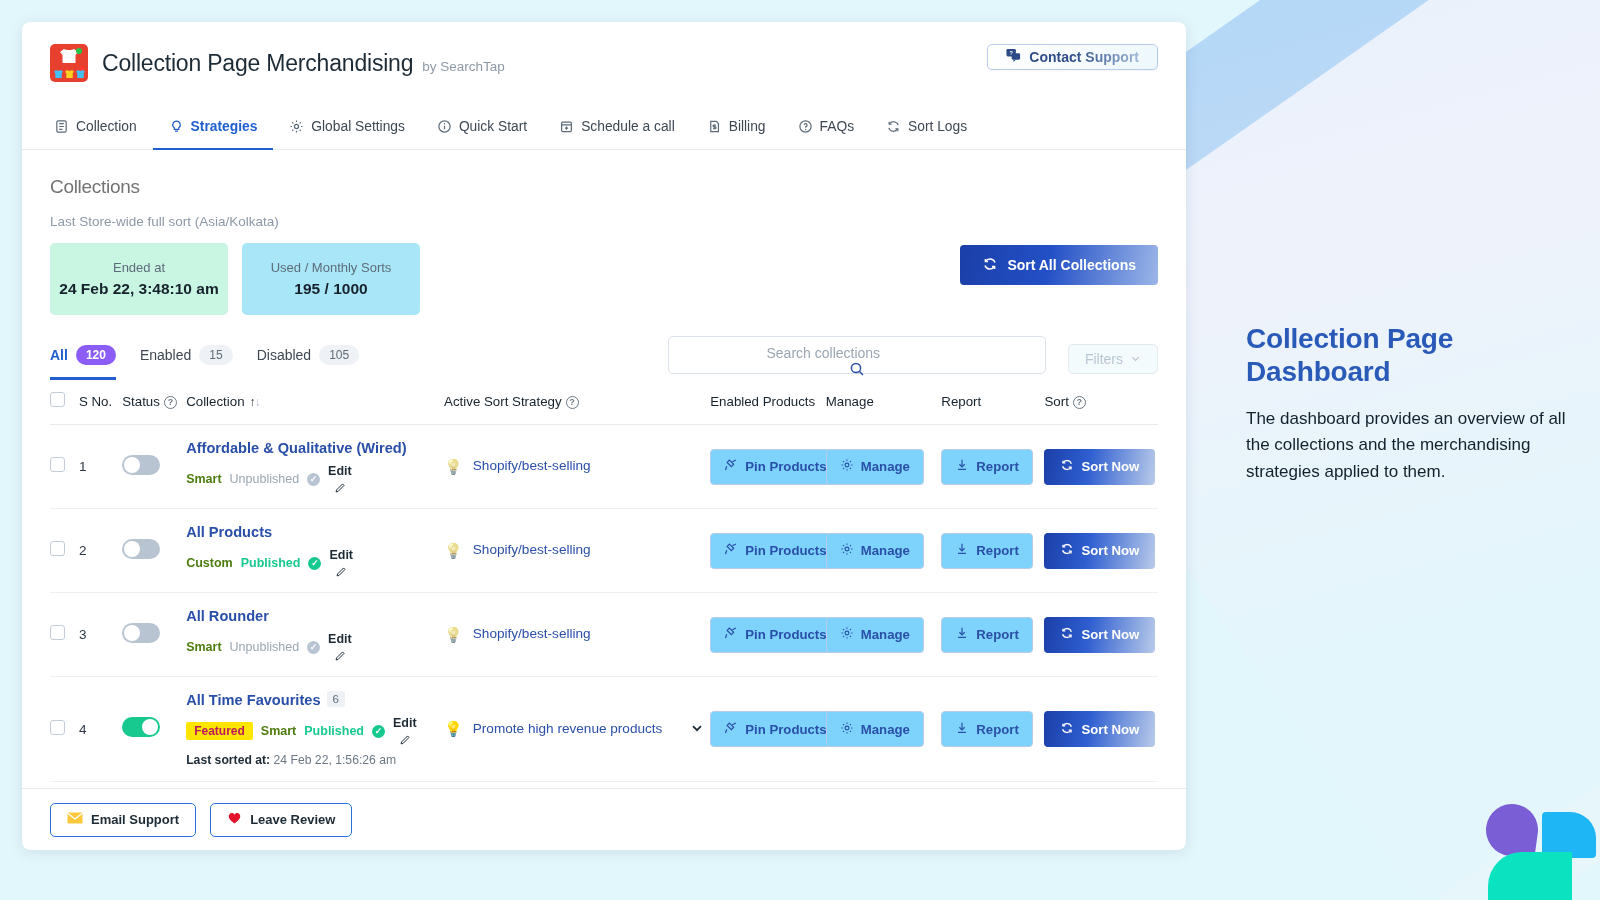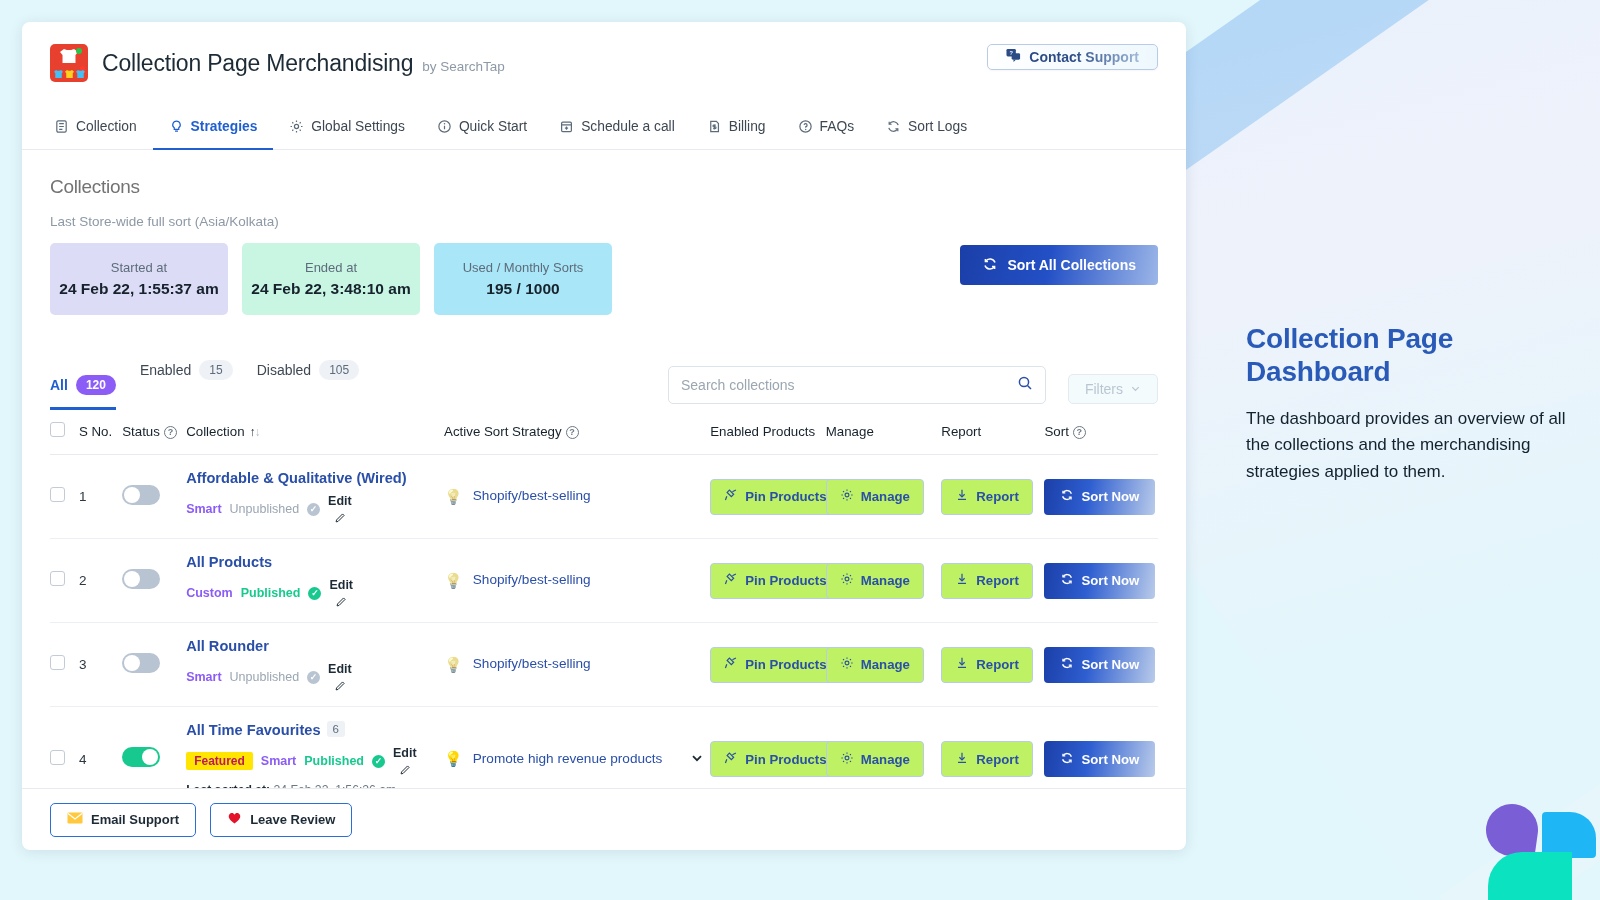--- a/index.html
+++ b/index.html
@@ -143,28 +143,28 @@
     font-family: "Liberation Sans", sans-serif;
   }
 
   
   .controls { display: flex; align-items: center; margin-top: 30px; position: relative; }
   .tab {
     display: flex; align-items: center; gap: 8px; margin-right: 24px;
     padding-bottom: 12px; cursor: pointer; font-size: 14px; color: #3e4853;
     border-bottom: 3px solid transparent;
   }
-  .tab.active { color: #1f5fd0; font-weight: 700; border-bottom-color: #1f5fd0; margin-top: 30px; }
+  .tab.active { color: #1f5fd0; font-weight: 700; border-bottom-color: #1f5fd0; }
   .pill { font-size: 12px; padding: 3px 10px; border-radius: 11px; background: #eef1f6; color: #5d6c7a; }
   .tab.active .pill { background: #8b5cf6; color: #fff; font-weight: 700; }
 
   .search-box {
     position: absolute; right: 112px; bottom: 6px;
     width: 378px; height: 38px; border: 1px solid #dde3ea; border-radius: 5px;
-    display: flex; align-items: center; padding: 8px 12px; background: #fff;
+    display: flex; align-items: center; padding: 8px 12px; background: #fff; flex-direction: column;
   }
   .search-box input {
     flex: 1; border: none; outline: none; font-size: 14px; color: #3e4853;
     font-family: "Liberation Sans", sans-serif; background: transparent;
   }
   .search-box input::placeholder { color: #9aa6b2; }
 
   .filters-btn {
     position: absolute; right: 0; bottom: 6px;
     height: 30px; padding: 0 16px; border: 1px solid #e4eaf0; border-radius: 5px;
@@ -197,41 +197,41 @@
 
   .toggle { width: 38px; height: 20px; border-radius: 10px; background: #b8c4d2; position: relative; cursor: pointer; display:inline-block; }
   .toggle .knob { position: absolute; top: 2px; left: 2px; width: 16px; height: 16px; border-radius: 50%; background: #fff; }
   .toggle.on { background: #18c98f; }
   .toggle.on .knob { left: 20px; }
 
   .coll-name { font-size: 14.6px; font-weight: 700; color: #2a4fa8; cursor: pointer; display:inline-block;}
   .count-badge { font-size: 11.5px; background: #eef1f6; color: #5d6c7a; border-radius: 3px; padding: 2px 6px; margin-left: 6px; vertical-align: 2px; }
   .meta-row { margin-top: 7px; display: flex; align-items: center; gap: 8px; flex-wrap: wrap; }
   .badge-featured { background: #ffe500; color: #be185d; font-size: 12px; font-weight: 700; padding: 2px 8px; border-radius: 2px; }
-  .tag-type { font-size: 12.5px; color: #8b5cf6; font-weight: 600; }
+  .tag-type { font-size: 12.5px; color: #4d7c0f; font-weight: 600; }
   .tag-unpub { font-size: 12.5px; color: #9aa6b2; }
   .tag-pub { font-size: 12.5px; color: #18c98f; font-weight: 600; }
   .check-gray, .check-green {
     width: 13px; height: 13px; border-radius: 50%; display: inline-flex;
     align-items: center; justify-content: center; color: #fff; font-size: 9px; font-weight: 700;
   }
   .check-gray { background: #b8c4d2; }
   .check-green { background: #18c98f; }
   .edit-link { font-size: 12.5px; color: #1d2b36; font-weight: 700; cursor: pointer; display: flex; align-items: center; gap: 4px; flex-direction: column; }
   .last-sorted { margin-top: 7px; font-size: 12.2px; color: #6b7884; }
   .last-sorted b { color: #1d2b36; }
 
   .strategy-cell { display: flex; align-items: center; gap: 10px; }
   .bulb { font-size: 15px; filter: grayscale(.55) opacity(.8); }
   .bulb.lit { filter: none; }
   .strategy-link { font-size: 13.6px; color: #2a4fa8; cursor: pointer; line-height: 1.35; }
   .chev { margin-left: auto; color: #1d2b36; font-size: 13px; padding-right: 6px; cursor: pointer; }
 
   .act-btn {
-    height: 36px; padding: 4px 13px; border: 1px solid #b9cbe8; border-radius: 4px; background: #bef264;
+    height: 36px; padding: 4px 13px; border: 1px solid #b9cbe8; border-radius: 4px; background: #7dd3fc;
     color: #2a4fa8; font-size: 13.2px; font-weight: 600; cursor: pointer;
     display: inline-flex; align-items: center; gap: 7px; white-space: nowrap;
     font-family: "Liberation Sans", sans-serif;
   }
   .sort-now-btn {
     height: 36px; padding: 0 16px; border: none; border-radius: 4px;
     background: linear-gradient(100deg, #1b3fa8 0%, #2e5ed0 40%, #b9cbea 100%);
     color: #fff; font-size: 13.2px; font-weight: 700; cursor: pointer;
     display: inline-flex; align-items: center; gap: 7px; white-space: nowrap;
     font-family: "Liberation Sans", sans-serif;
@@ -376,24 +376,20 @@
       </span>
       <span>Sort Logs</span>
     </div>
   </div>
 
   <div class="app-body">
     <div class="page-title">Collections</div>
     <div class="page-sub">Last Store-wide full sort (Asia/Kolkata)</div>
 
     <div class="stat-row">
-      <div class="stat-card c1">
-        <div class="stat-label">Started at</div>
-        <div class="stat-value">24 Feb 22, 1:55:37 am</div>
-      </div>
       <div class="stat-card c2">
         <div class="stat-label">Ended at</div>
         <div class="stat-value">24 Feb 22, 3:48:10 am</div>
       </div>
       <div class="stat-card c3">
         <div class="stat-label">Used / Monthly Sorts</div>
         <div class="stat-value">195 / 1000</div>
       </div>
 
       <button class="sort-all-btn">

